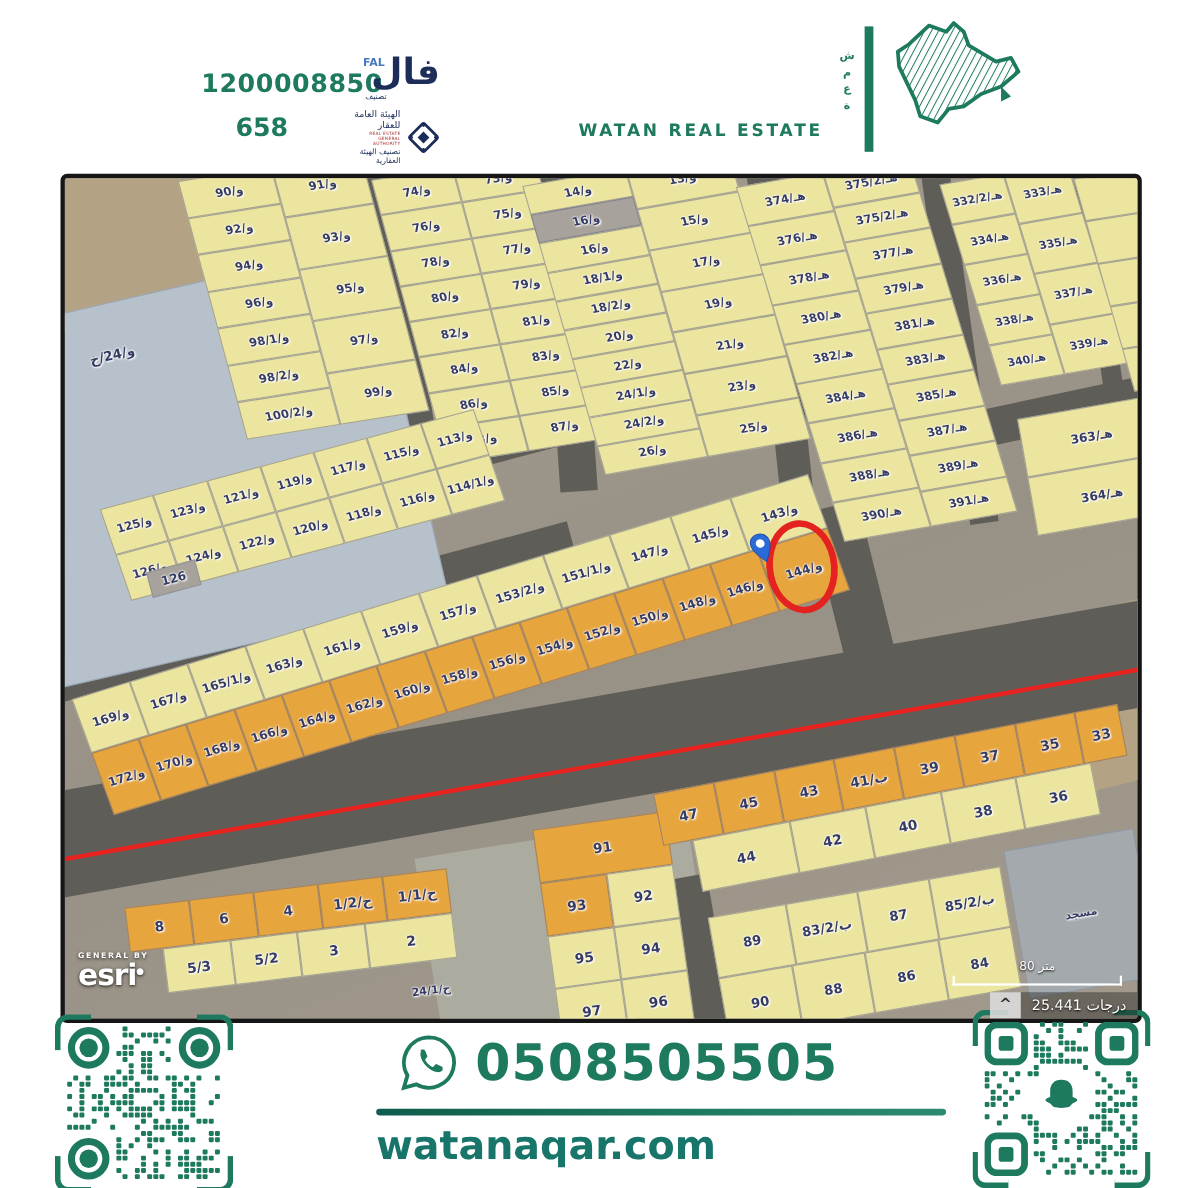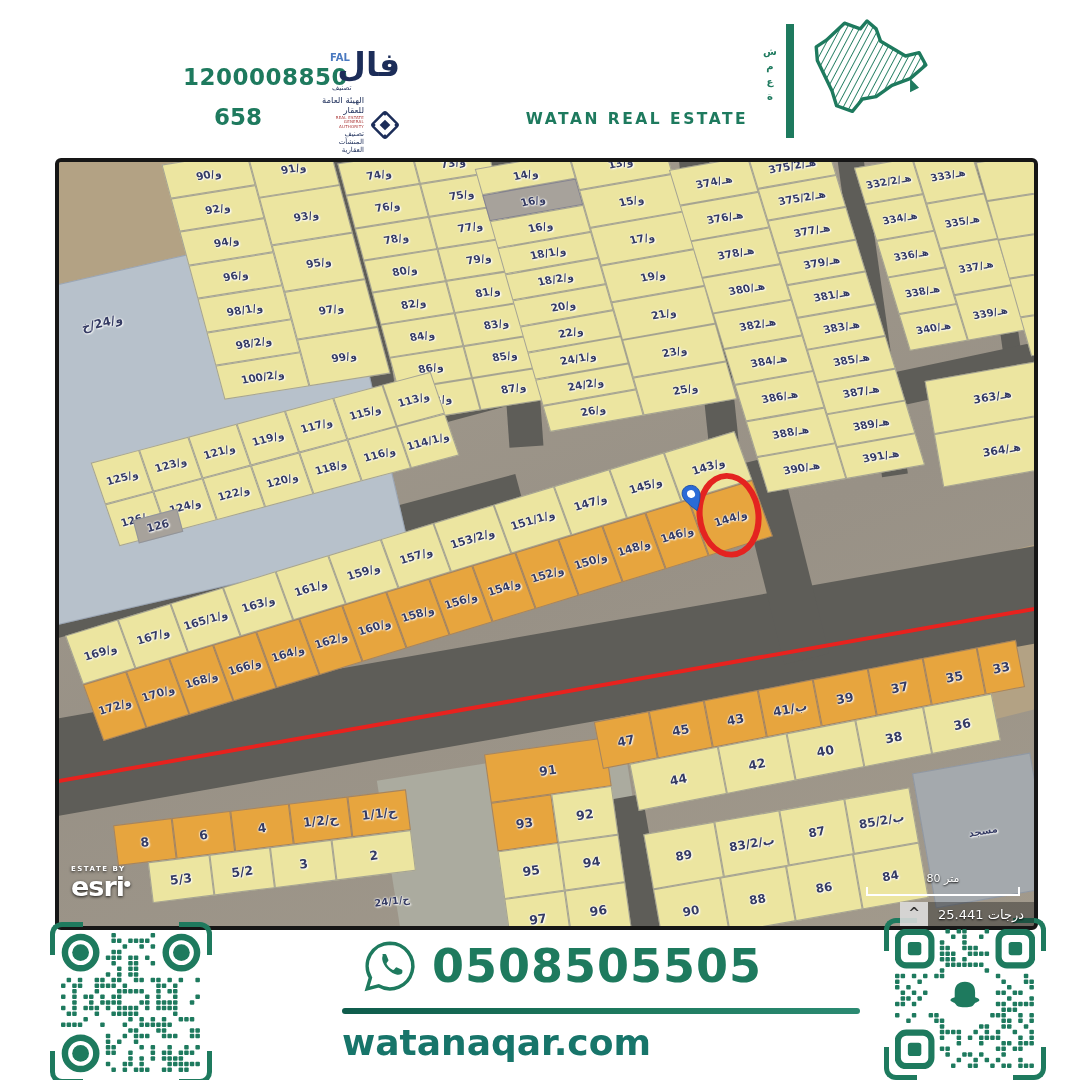--- a/index.html
+++ b/index.html
@@ -83,21 +83,21 @@
   <div class="abs" id="fal">
     <span id="falAr">فال</span>
     <span id="falEn">FAL</span>
     <span id="falSub">تصنيف</span>
   </div>
 
   <div class="abs" id="auth">
     <div id="authTxt">
       <div class="a1">الهيئة العامة للعقار</div>
       <div class="a2">REAL ESTATE GENERAL AUTHORITY</div>
-      <div class="a3">تصنيف المنشآت العقارية</div>
+      <div class="a3">تصنيف الهيئة العقارية</div>
     </div>
     <svg width="34" height="34" viewBox="0 0 36 36">
       <rect x="8" y="8" width="20" height="20" rx="2" transform="rotate(45 18 18)" fill="none" stroke="#1c2d59" stroke-width="2.6"></rect>
       <rect x="14" y="14" width="8" height="8" transform="rotate(45 18 18)" fill="#1c2d59"></rect>
       <circle cx="18" cy="6.5" r="1.4" fill="#1c2d59"></circle>
         <circle cx="18" cy="29.5" r="1.4" fill="#1c2d59"></circle>
       <circle cx="6.5" cy="18" r="1.4" fill="#1c2d59"></circle>
         <circle cx="29.5" cy="18" r="1.4" fill="#1c2d59"></circle>
     </svg>
   </div>
@@ -724,21 +724,21 @@
               </div>
             </div>
           </div>
         </div>
         <div class="blk solid" style="left: 864px; top: 600px; width: 118px; height: 135px; transform: rotate(-10deg); font-size: 10px; background: rgb(164, 169, 173);">
           <span class="plbl" dir="rtl">مسجد</span>
         </div>
       </div>
 
     <div class="abs" id="esri">
-      <div class="e1">ESTATE BY</div>
+      <div class="e1">GENERAL BY</div>
       <div class="e2"><span>esri</span><sup>●</sup></div>
     </div>
 
     <div class="abs" id="sbar">
       <div>80 متر</div>
       <div class="brk"></div>
     </div>
 
     <div class="abs" id="scalestrip">
       <div id="north">^</div>

